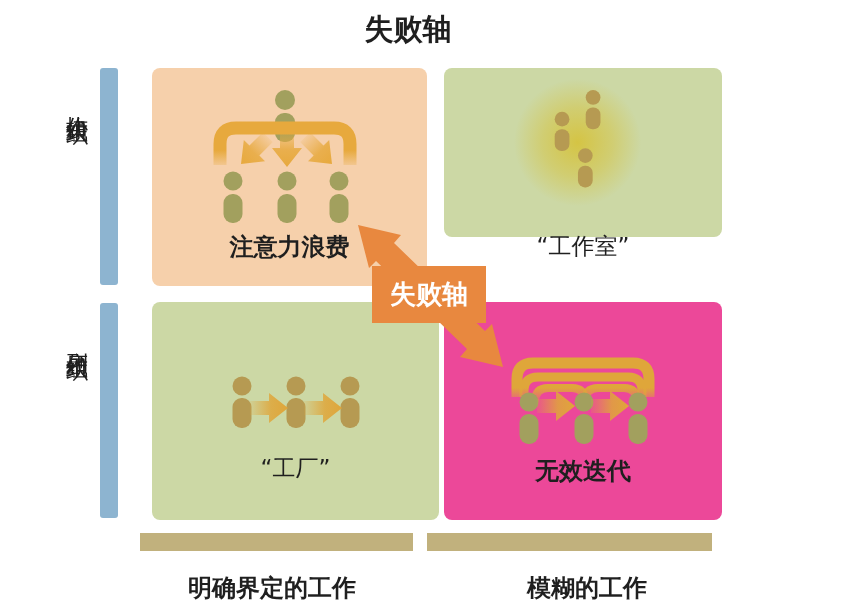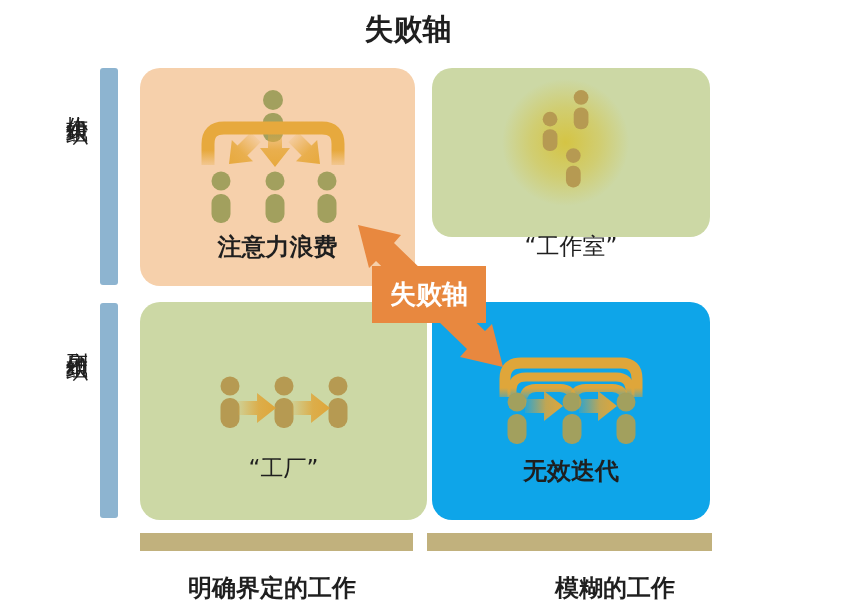--- a/index.html
+++ b/index.html
@@ -11,46 +11,46 @@
     font-size:29px; font-weight:bold; white-space:nowrap; }
 
   .vbar { position:absolute; left:100px; width:18px; background:#8db4d0; border-radius:3px; }
   .vbar1 { top:68px; height:217px; }
   .vbar2 { top:303px; height:215px; }
   .vlabel { position:absolute; left:57px; width:32px; writing-mode:vertical-rl; text-orientation:upright;
     font-size:22px; letter-spacing:2px; line-height:1.05; }
   .vlabel1 { top:98px; }
   .vlabel2 { top:334px; }
 
-  .quad { position:absolute; border-radius:20px; }
+  .quad { position:absolute; border-radius:8px;margin-left:12px; }
   .q-tl { left:140px; top:68px;  width:275px; height:218px; background:#f6d0ab; }
   .q-tr { left:432px; top:68px;  width:278px; height:169px; background:#ccd8a5; }
   .q-bl { left:140px; top:302px; width:275px; height:218px; background:#ccd8a5;padding-left:12px; }
-  .q-br { left:432px; top:302px; width:278px; height:218px; background:#0ea5e9; }
+  .q-br { left:432px; top:302px; width:278px; height:218px; background:#ec4899; }
   .quad svg.icon { position:absolute; left:0; top:0; width:100%; height:100%; }
   .q-label { position:absolute; left:0; width:100%; text-align:center;
     font-size:24px; font-weight:bold; white-space:nowrap; }
   .q-label.quoted { font-weight:normal; font-size:23px; }
   .q-tl .q-label { top:163px; }
   .q-tr .q-label { top:163px; }
   .q-bl .q-label { top:151px; }
   .q-br .q-label { top:153px; }
 
   .axis-arrow-svg { position:absolute; left:0; top:0; width:860px; height:611px; z-index:5; pointer-events:none; }
   .axis-label { position:absolute; left:372px; top:266px; width:114px; height:57px; z-index:6;
     background:#e8883f; color:#ffffff; font-size:26px; font-weight:bold;
     display:flex; align-items:center; justify-content:center; }
 
   .hbar { position:absolute; top:533px; height:18px; background:#c1b17d; }
   .hbar1 { left:140px; width:273px; }
   .hbar2 { left:427px; width:285px; }
   .col-label { position:absolute; top:563px; transform:translateX(-50%);
     font-size:24px; font-weight:bold; white-space:nowrap;margin-top:9px; }
   .col-label1 { left:272px; }
-  .col-label2 { left:615px; }
+  .col-label2 { left:587px; }
 </style>
 </head>
 <body>
 
 <div class="canvas">
 
   <div class="title">失败轴</div>
 
   <div class="vbar vbar1"></div>
   <div class="vbar vbar2"></div>

